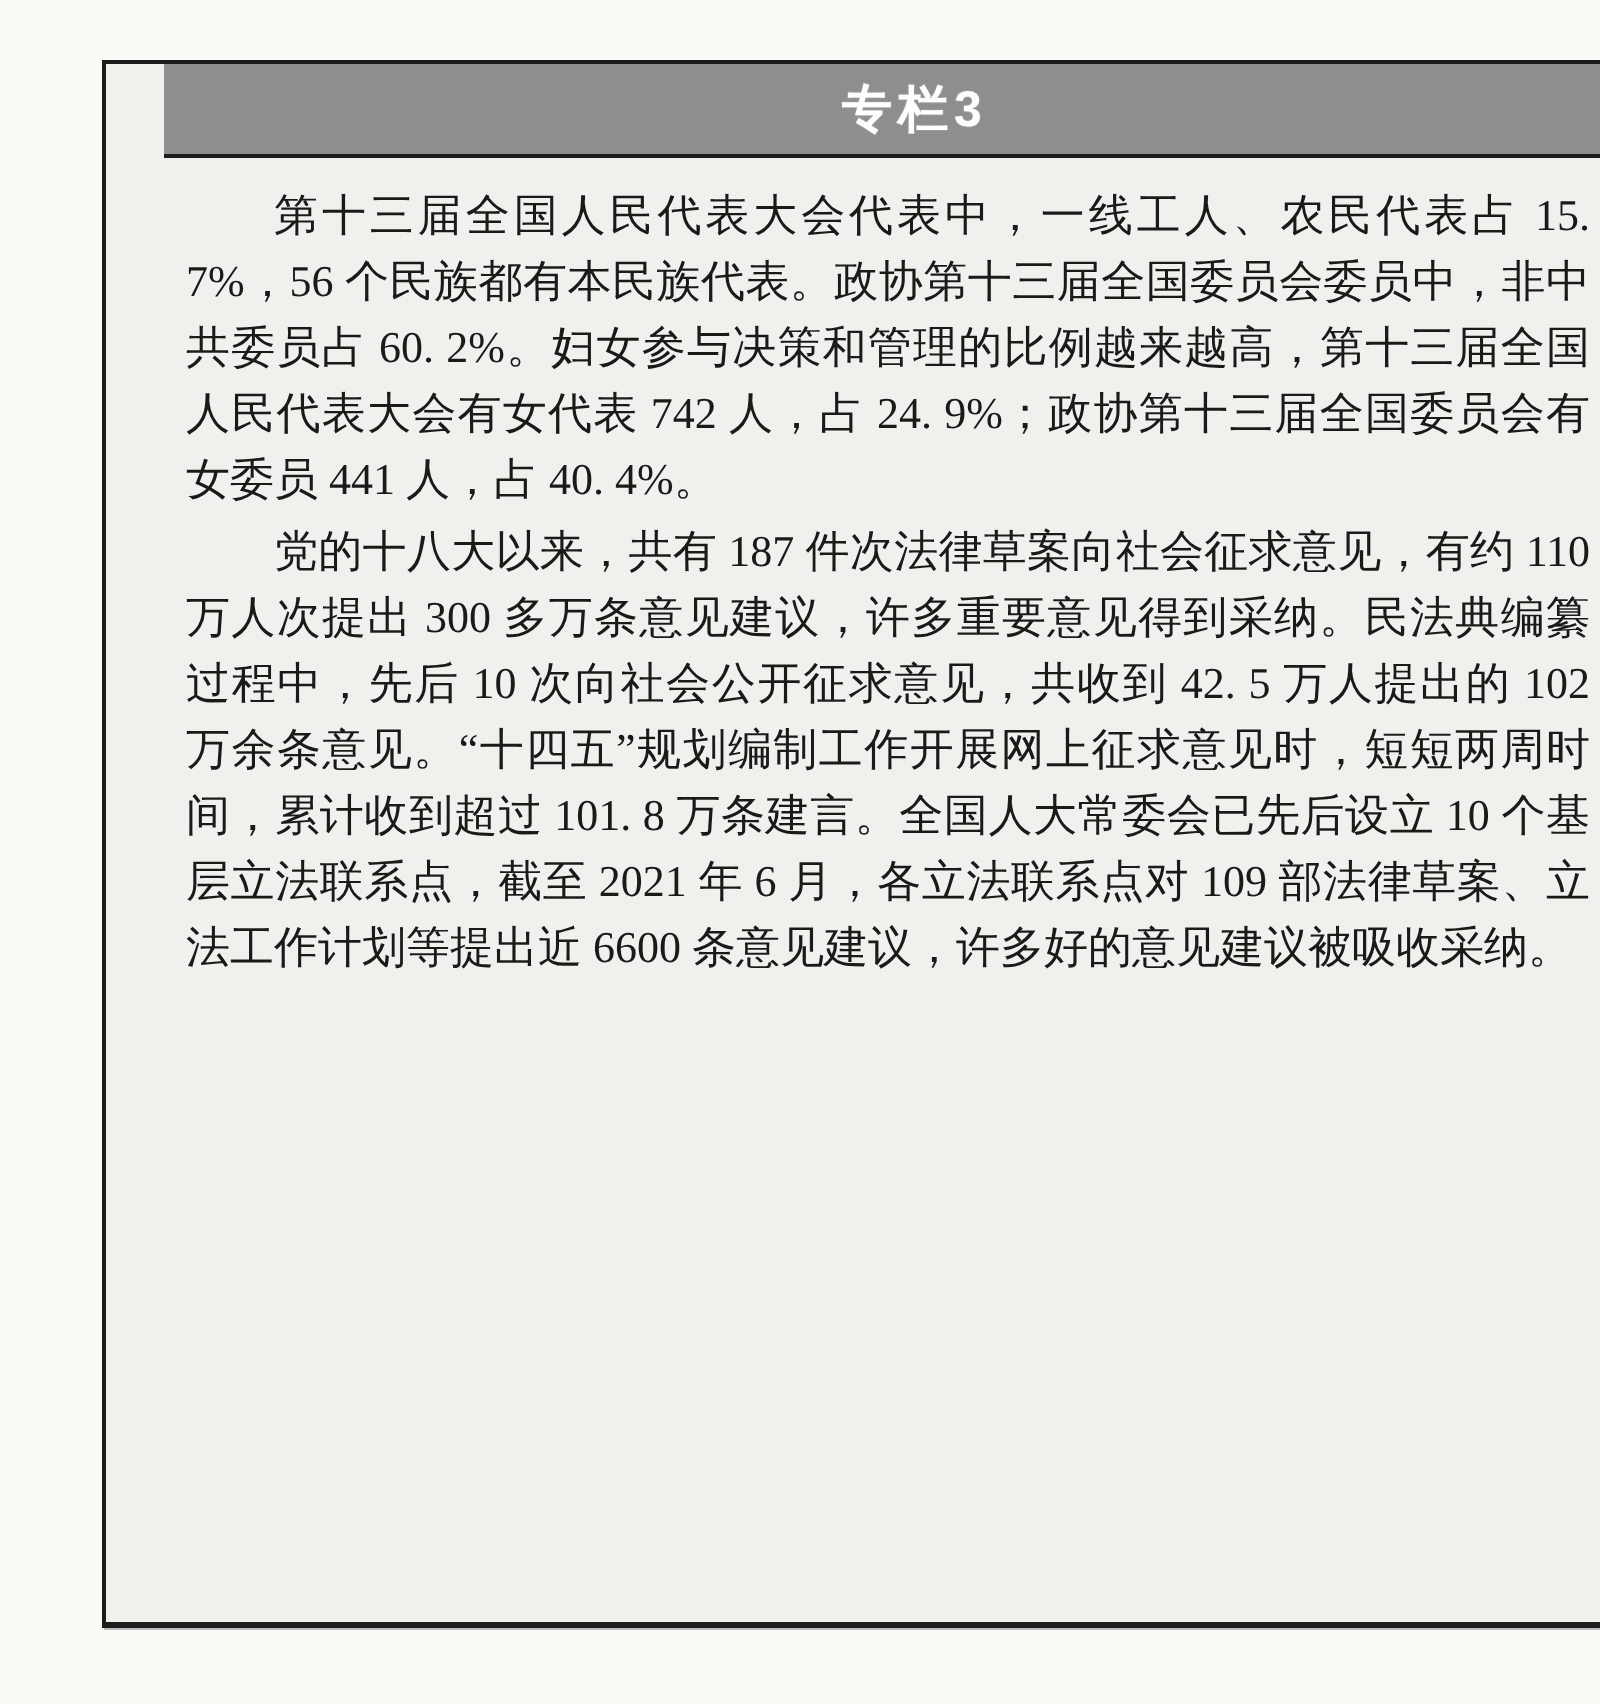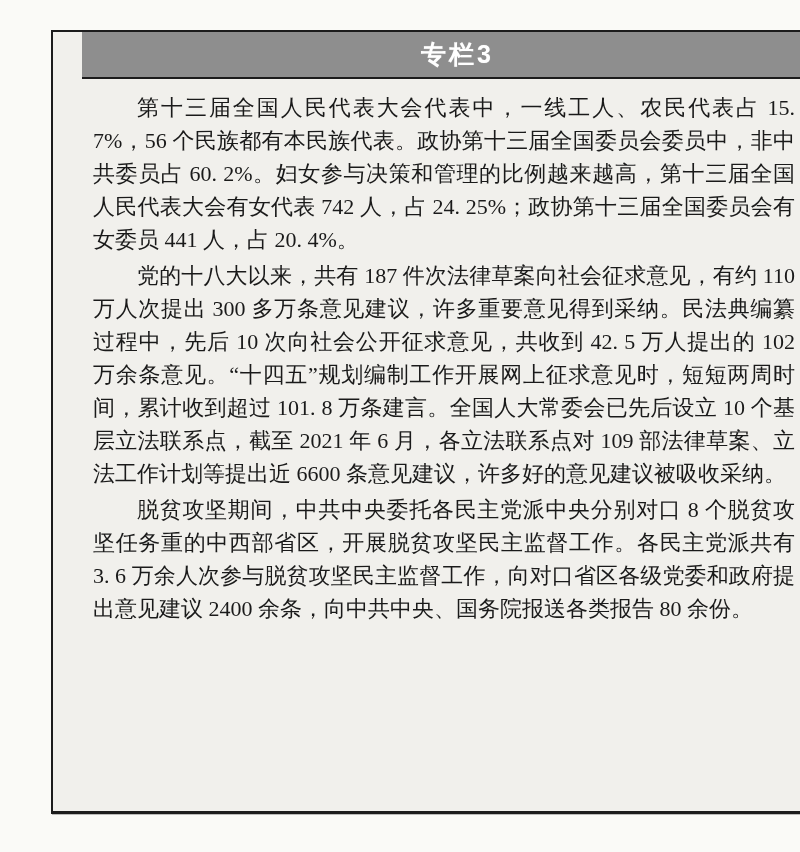--- a/index.html
+++ b/index.html
@@ -58,17 +58,16 @@
   .panel-body p:last-child{margin-bottom:0;}
 </style>
 </head>
 <body>
 
 <div class="panel">
   <div class="panel-header">
     <span>专栏3</span>
   </div>
   <div class="panel-body">
-    <p>第十三届全国人民代表大会代表中，一线工人、农民代表占 15. 7%，56 个民族都有本民族代表。政协第十三届全国委员会委员中，非中共委员占 60. 2%。妇女参与决策和管理的比例越来越高，第十三届全国人民代表大会有女代表 742 人，占 24. 25%；政协第十三届全国委员会有女委员 441 人，占 20. 4%。</p>
+    <p>第十三届全国人民代表大会代表中，一线工人、农民代表占 15. 7%，56 个民族都有本民族代表。政协第十三届全国委员会委员中，非中共委员占 60. 2%。妇女参与决策和管理的比例越来越高，第十三届全国人民代表大会有女代表 742 人，占 24. 9%；政协第十三届全国委员会有女委员 441 人，占 40. 4%。</p>
     <p>党的十八大以来，共有 187 件次法律草案向社会征求意见，有约 110 万人次提出 300 多万条意见建议，许多重要意见得到采纳。民法典编纂过程中，先后 10 次向社会公开征求意见，共收到 42. 5 万人提出的 102 万余条意见。“十四五”规划编制工作开展网上征求意见时，短短两周时间，累计收到超过 101. 8 万条建言。全国人大常委会已先后设立 10 个基层立法联系点，截至 2021 年 6 月，各立法联系点对 109 部法律草案、立法工作计划等提出近 6600 条意见建议，许多好的意见建议被吸收采纳。</p>
-    <p>脱贫攻坚期间，中共中央委托各民主党派中央分别对口 8 个脱贫攻坚任务重的中西部省区，开展脱贫攻坚民主监督工作。各民主党派共有 3. 6 万余人次参与脱贫攻坚民主监督工作，向对口省区各级党委和政府提出意见建议 2400 余条，向中共中央、国务院报送各类报告 80 余份。</p>
   </div>
 </div>
 
 </body></html>

